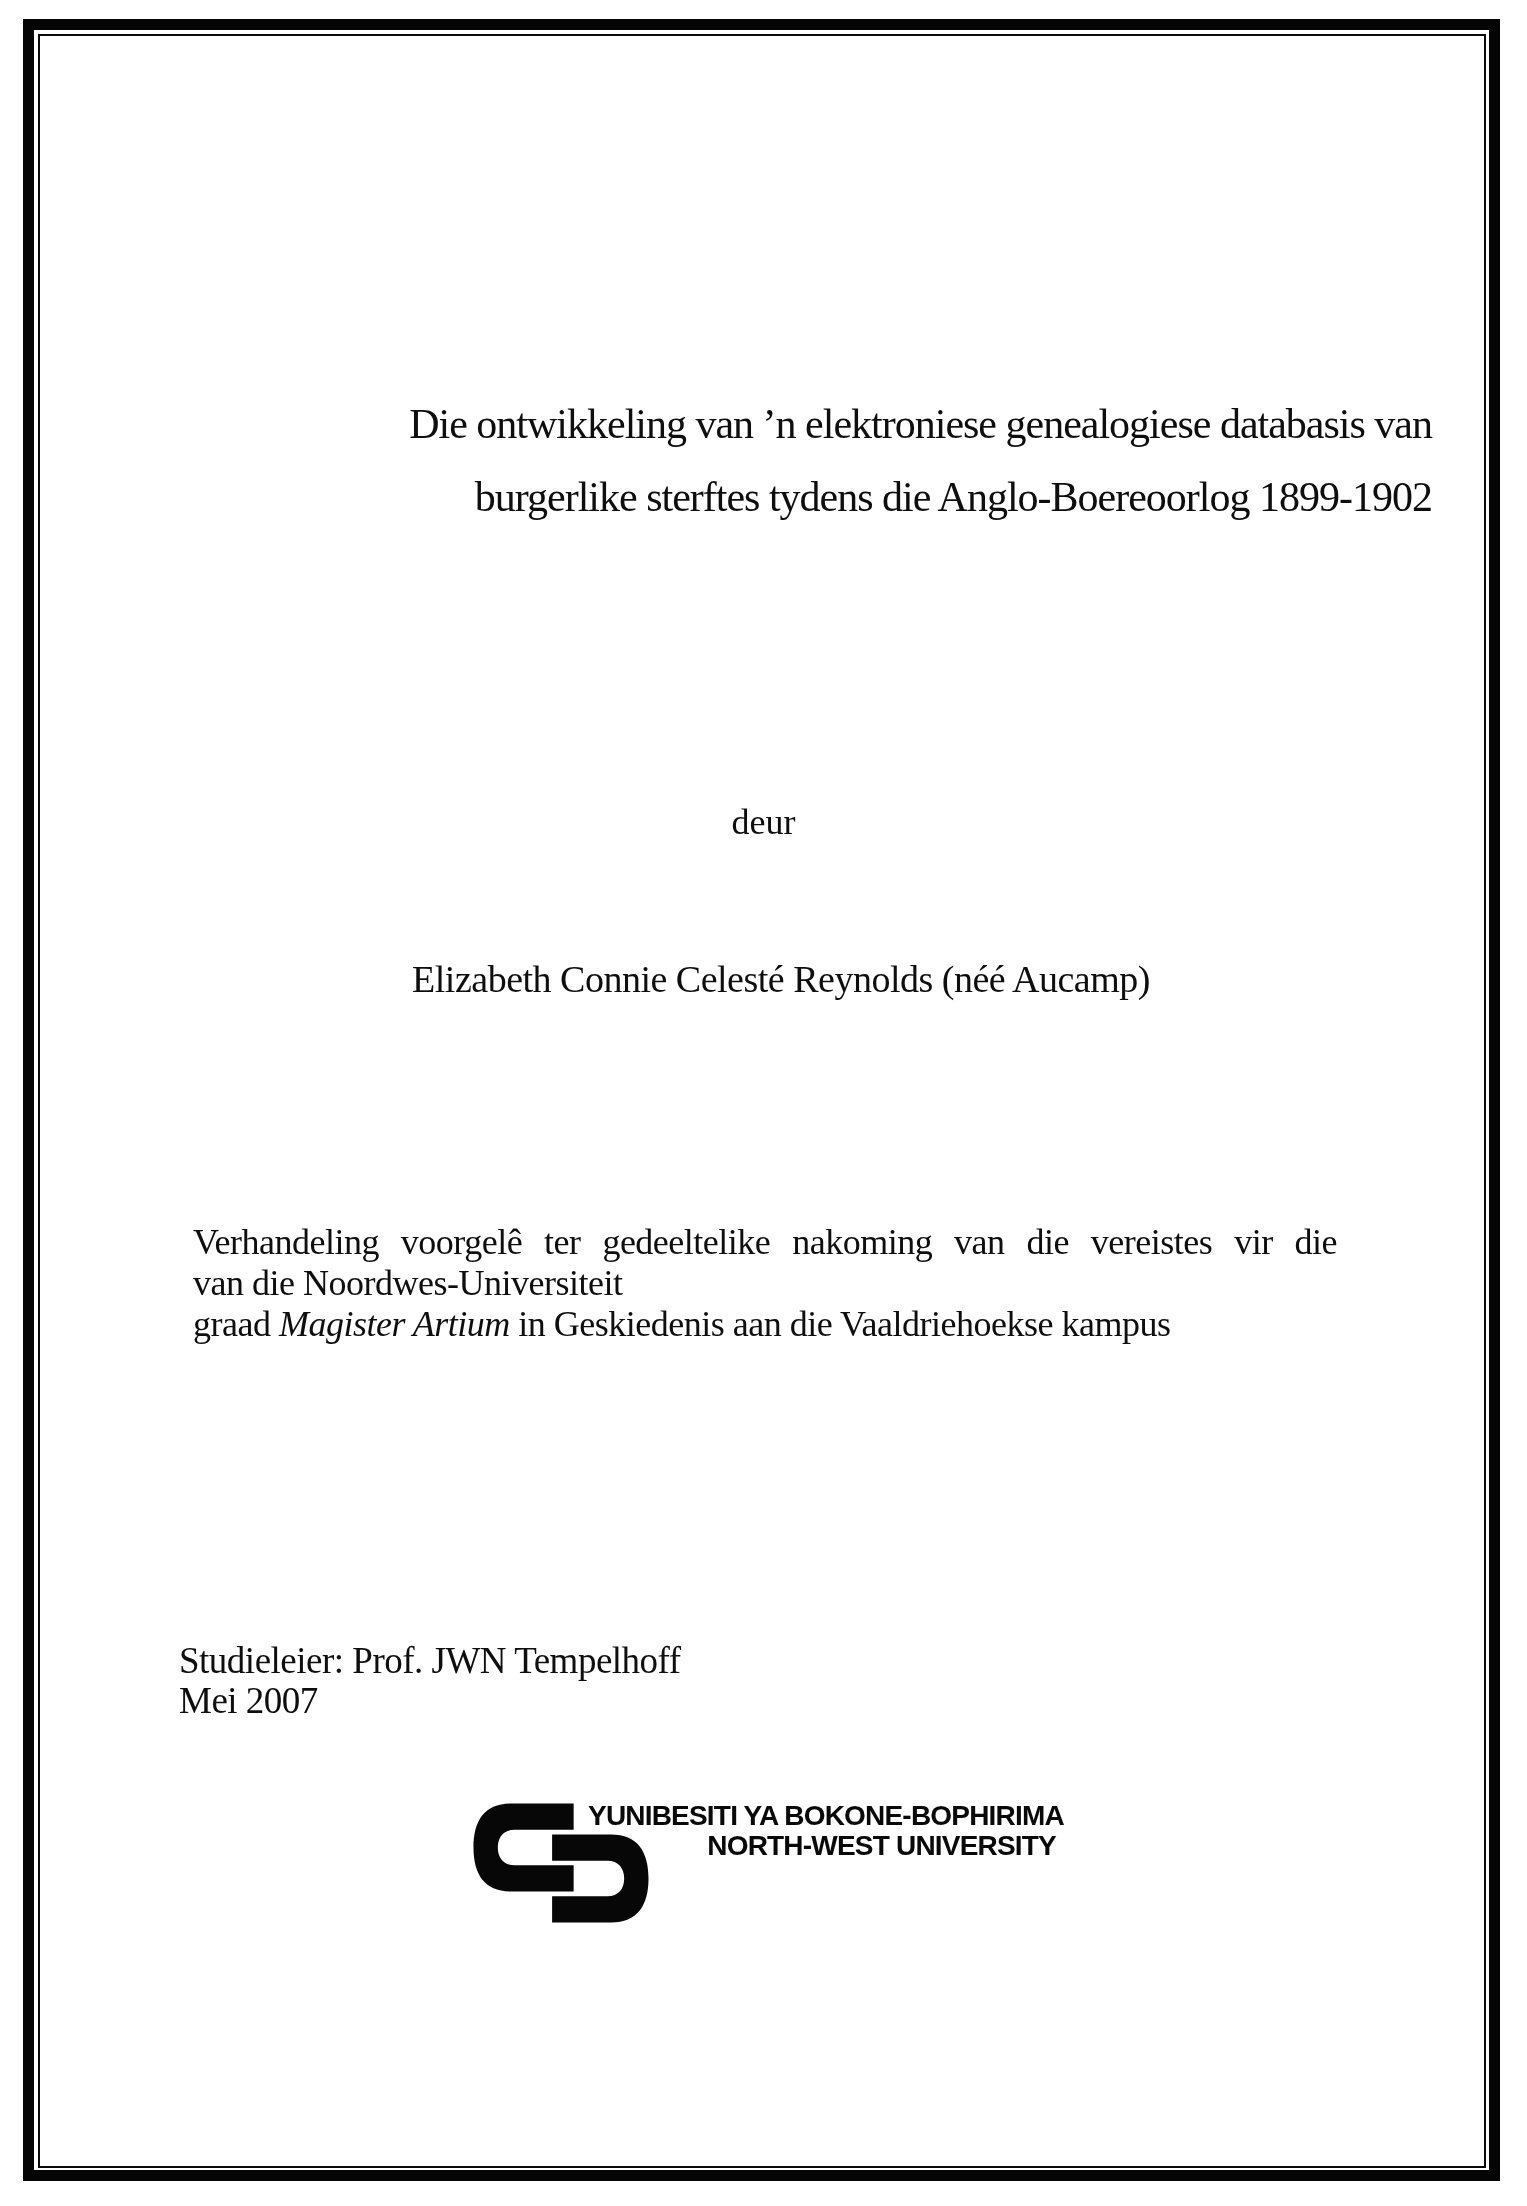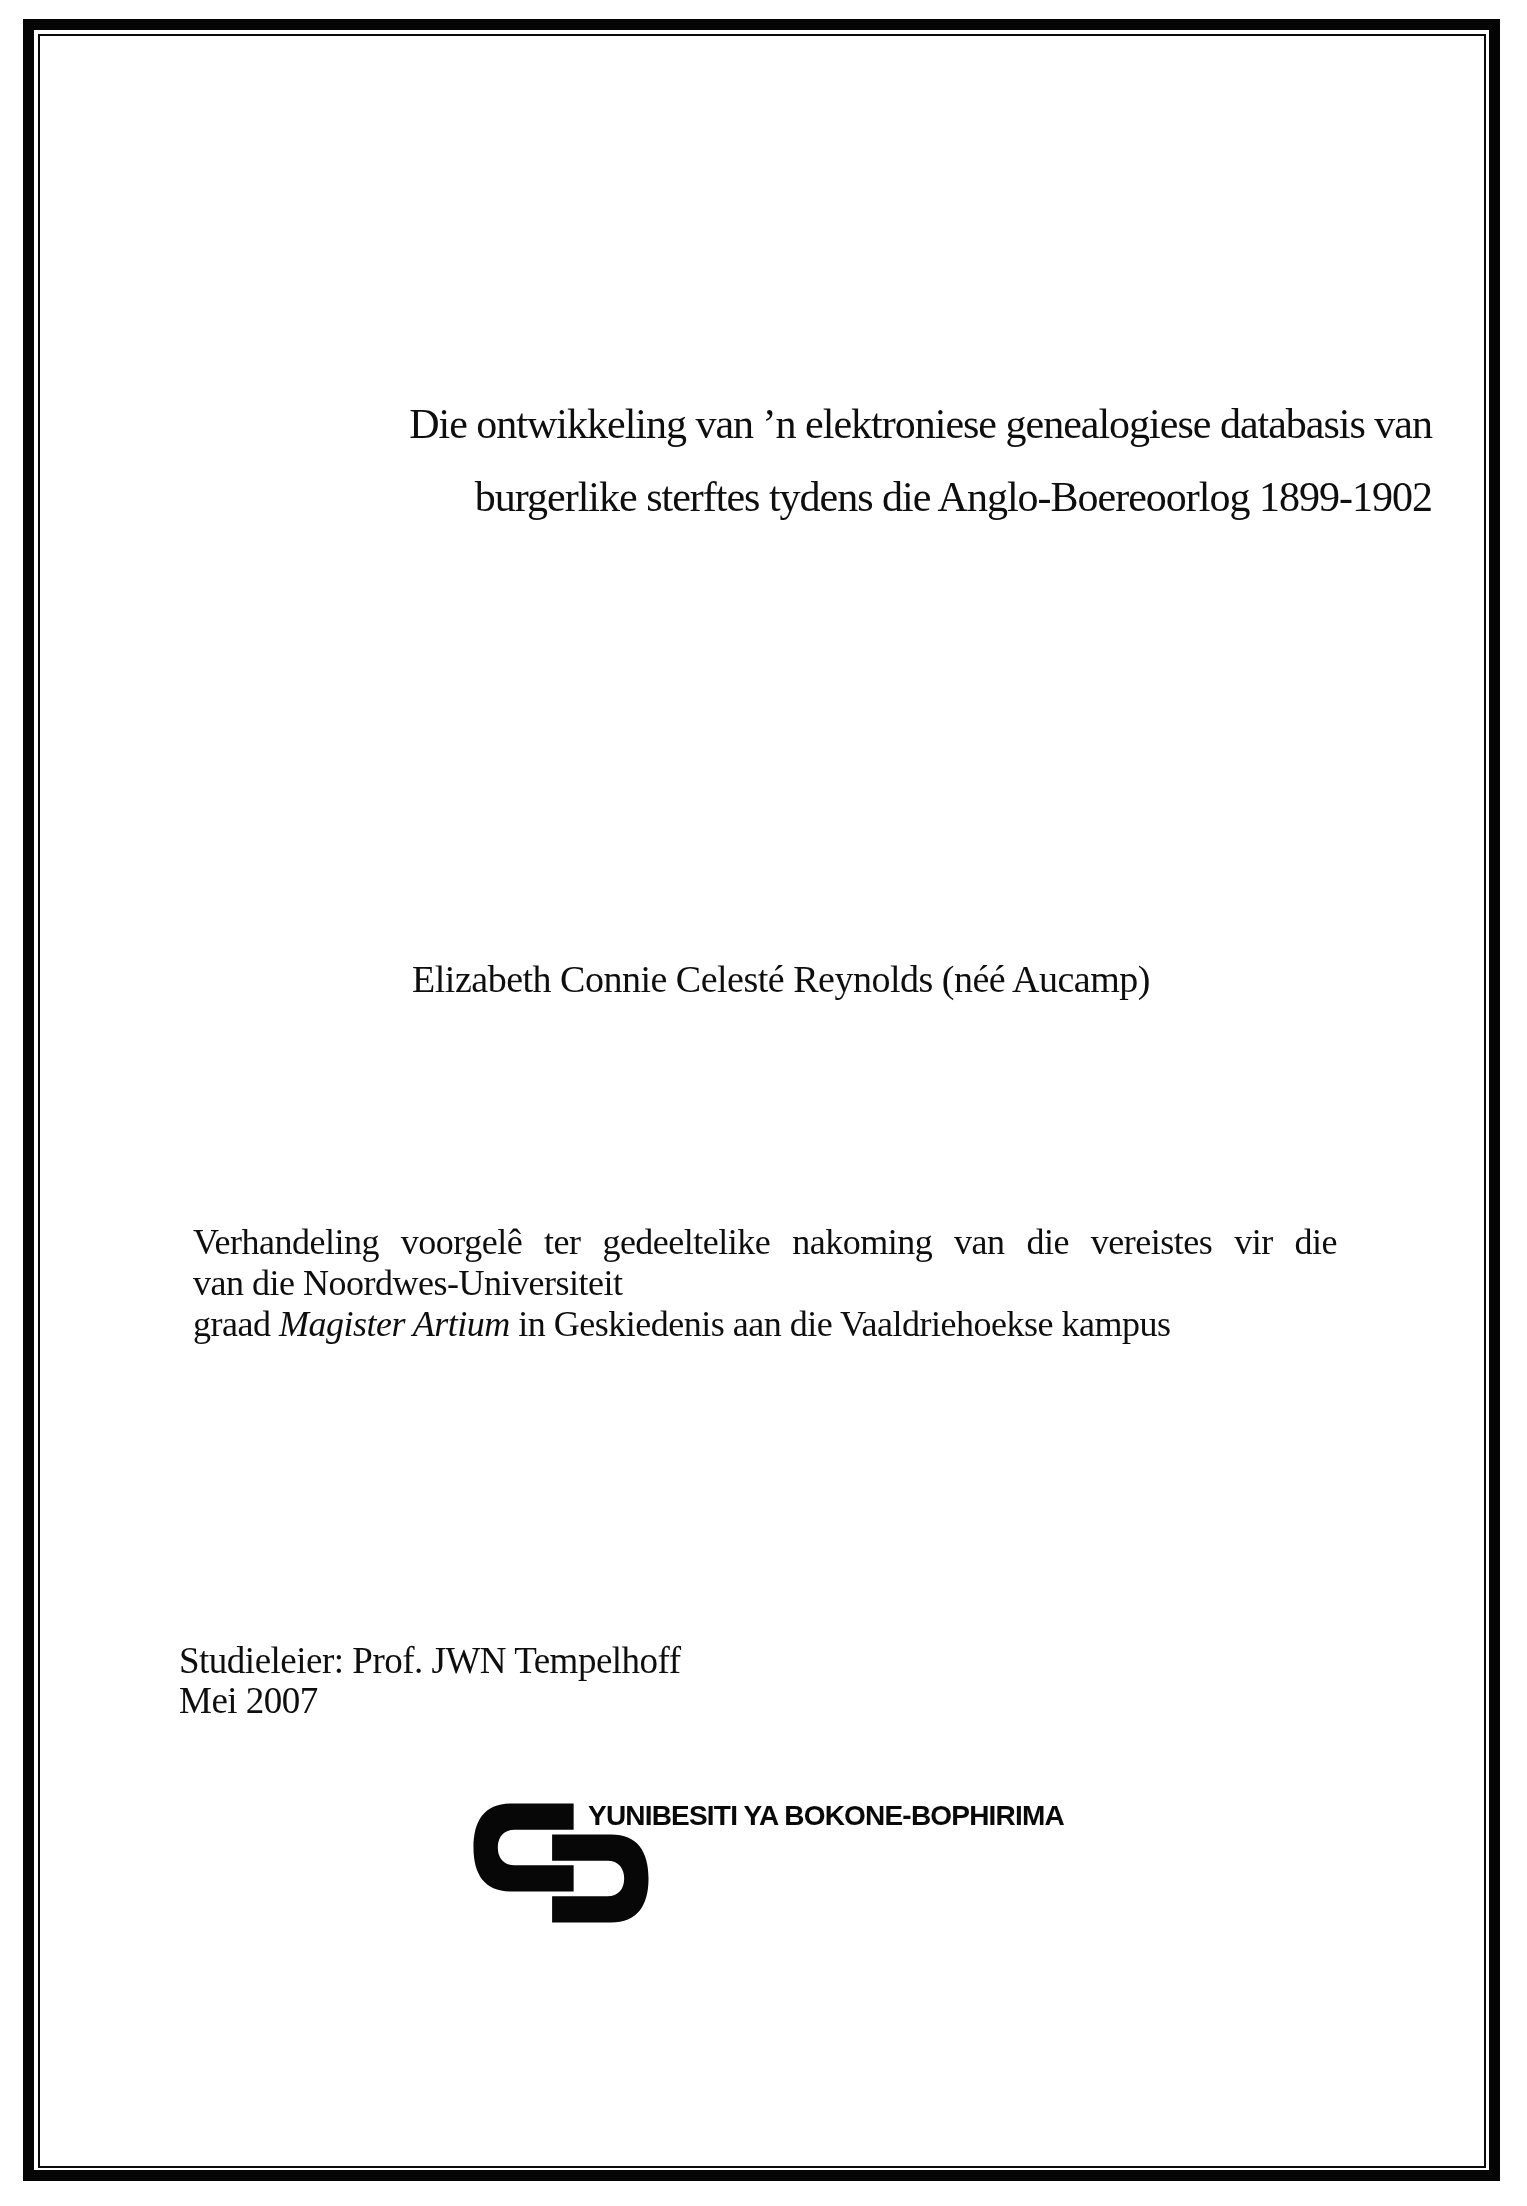--- a/index.html
+++ b/index.html
@@ -111,20 +111,21 @@
 <div class="page">
 
   <div class="frame-outer"></div>
   <div class="frame-inner"></div>
 
   <div class="title-block">
     <div>Die ontwikkeling van ’n elektroniese genealogiese databasis van</div>
     <div>burgerlike sterftes tydens die Anglo-Boereoorlog 1899-1902</div>
   </div>
 
+  <div class="byline">deur</div>
 
   <div class="author">Elizabeth Connie Celesté Reynolds (néé Aucamp)</div>
 
   <div class="statement">
     <div class="justified">Verhandeling voorgelê ter gedeeltelike nakoming van die vereistes vir die</div>
     <div>van die Noordwes-Universiteit</div>
     <div><span>graad </span><span class="it">Magister Artium</span><span> in Geskiedenis aan die Vaaldriehoekse kampus</span></div>
   </div>
 
   <div class="supervisor-block">
@@ -138,16 +139,17 @@
 
         <path fill="#070707" d="M115,8 L48,8 C20,8 8,26 8,55 C8,84 20,102 48,102 L115,102
                  L115,74 L52,74 C40,74 34,66 34,55 C34,44 40,36 52,36 L115,36 Z"></path>
 
         <path fill="#070707" d="M92,135 L155,135 C183,135 195,117 195,88 C195,59 183,41 155,41 L92,41
                  L92,69 L151,69 C163,69 169,77 169,88 C169,99 163,107 151,107 L92,107 Z"></path>
       </svg>
     </span>
     <div class="logo-text">
       <div>YUNIBESITI YA BOKONE-BOPHIRIMA</div>
+      <div>NORTH-WEST UNIVERSITY</div>
     </div>
   </div>
 
 </div>
 
 </body></html>

